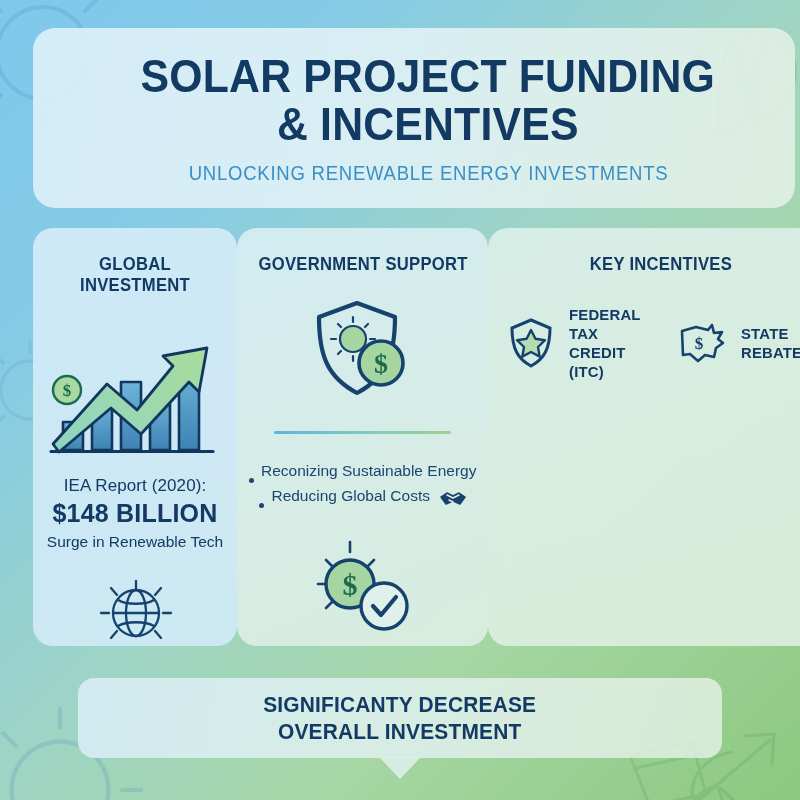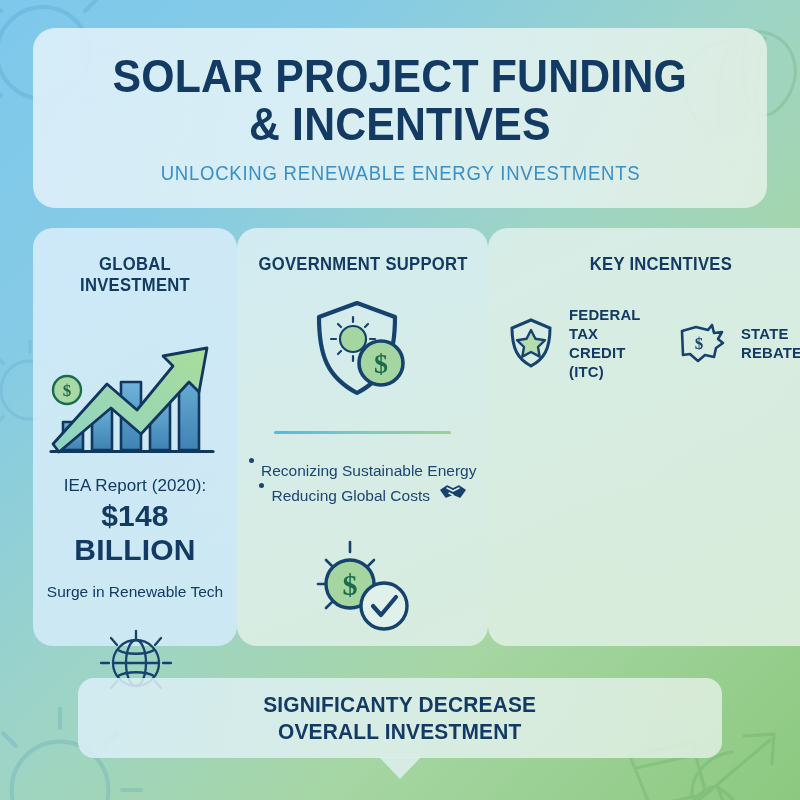--- a/index.html
+++ b/index.html
@@ -21,21 +21,21 @@
   .wm-bl{left:-40px;top:690px;}
   .wm-tr{left:655px;top:10px;}
   .wm-br{left:620px;top:690px;}
   .wm-ml{left:-30px;top:330px;opacity:.13;}
 
   
   .hero{
     position:absolute;left:33px;top:28px;width:734px;height:180px;
     border-radius:22px;
     background:linear-gradient(100deg, rgba(219,239,250,.93) 0%, rgba(223,241,246,.92) 40%, rgba(226,240,228,.90) 100%);
-    display:flex;flex-direction:column;align-items:center;justify-content:center;
+    display:flex;flex-direction:column;align-items:center;justify-content:center;padding-left:28px;
   }
   .hero h1{
     margin:0;color:#123a63;font-weight:bold;
     font-size:46px;line-height:48px;letter-spacing:.2px;
     text-align:center;text-transform:uppercase;
     transform:scaleX(.93);transform-origin:center;
   }
   .hero h1 .l2{display:block;}
   .hero .sub{
     margin-top:14px;color:#3a8fc6;font-size:19.5px;letter-spacing:.8px;
@@ -59,34 +59,34 @@
   .card h2{
     margin:26px 0 0;color:#123a63;font-size:17.5px;font-weight:bold;
     letter-spacing:.3px;text-transform:uppercase;text-align:center;
     transform:scaleX(.95);
   }
 
   
   .chart-wrap{margin-top:14px;}
   .stat{margin-top:10px;text-align:center;color:#123a63;}
   .stat .line1{font-size:17px;letter-spacing:.1px;}
-  .stat .line2{font-size:30px;font-weight:bold;margin-top:3px;letter-spacing:.2px;}
-  .stat .line3{font-size:15.5px;margin-top:16px;}
+  .stat .line2{font-size:25px;font-weight:bold;margin-top:3px;letter-spacing:.2px;}
+  .stat .line3{font-size:15.5px;margin-top:5px;}
   .globe-wrap{margin-top:16px;}
 
   
   .shield-wrap{margin-top:22px;}
   .divider{
     width:78%;height:3px;margin:26px auto 0;border-radius:2px;
     background:linear-gradient(90deg,#5bb6de 0%, #7fc9c2 50%, #9ed091 100%);
   }
   .bullets{margin:24px 0 0;padding:0;list-style:none;width:100%;}
   .bullets li{
     color:#1b4572;font-size:15.5px;line-height:25px;
-    display:flex;align-items:flex-start;justify-content:center;gap:7px;
+    display:flex;align-items:flex-end;justify-content:center;gap:7px;
     white-space:nowrap;
   }
   .bullets li .dot{
     width:5px;height:5px;border-radius:50%;background:#1b4572;flex:none;
   }
   .hand{margin-left:3px;display:inline-flex;}
   .coin-check-wrap{margin-top:26px;}
 
   
   .inc-list{

